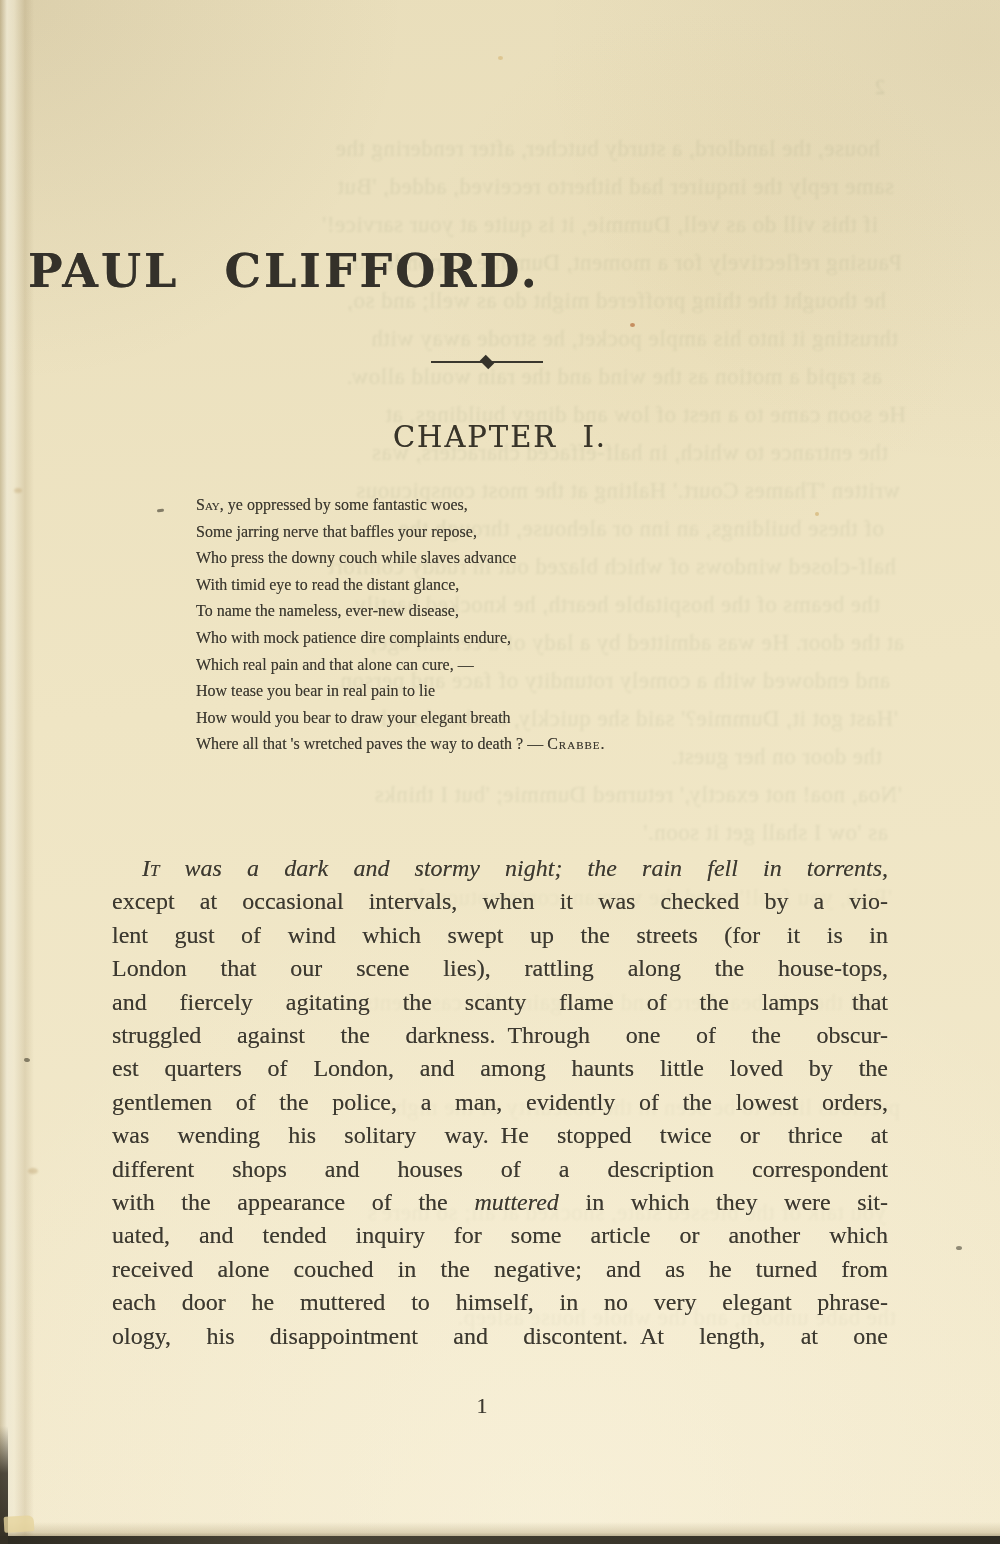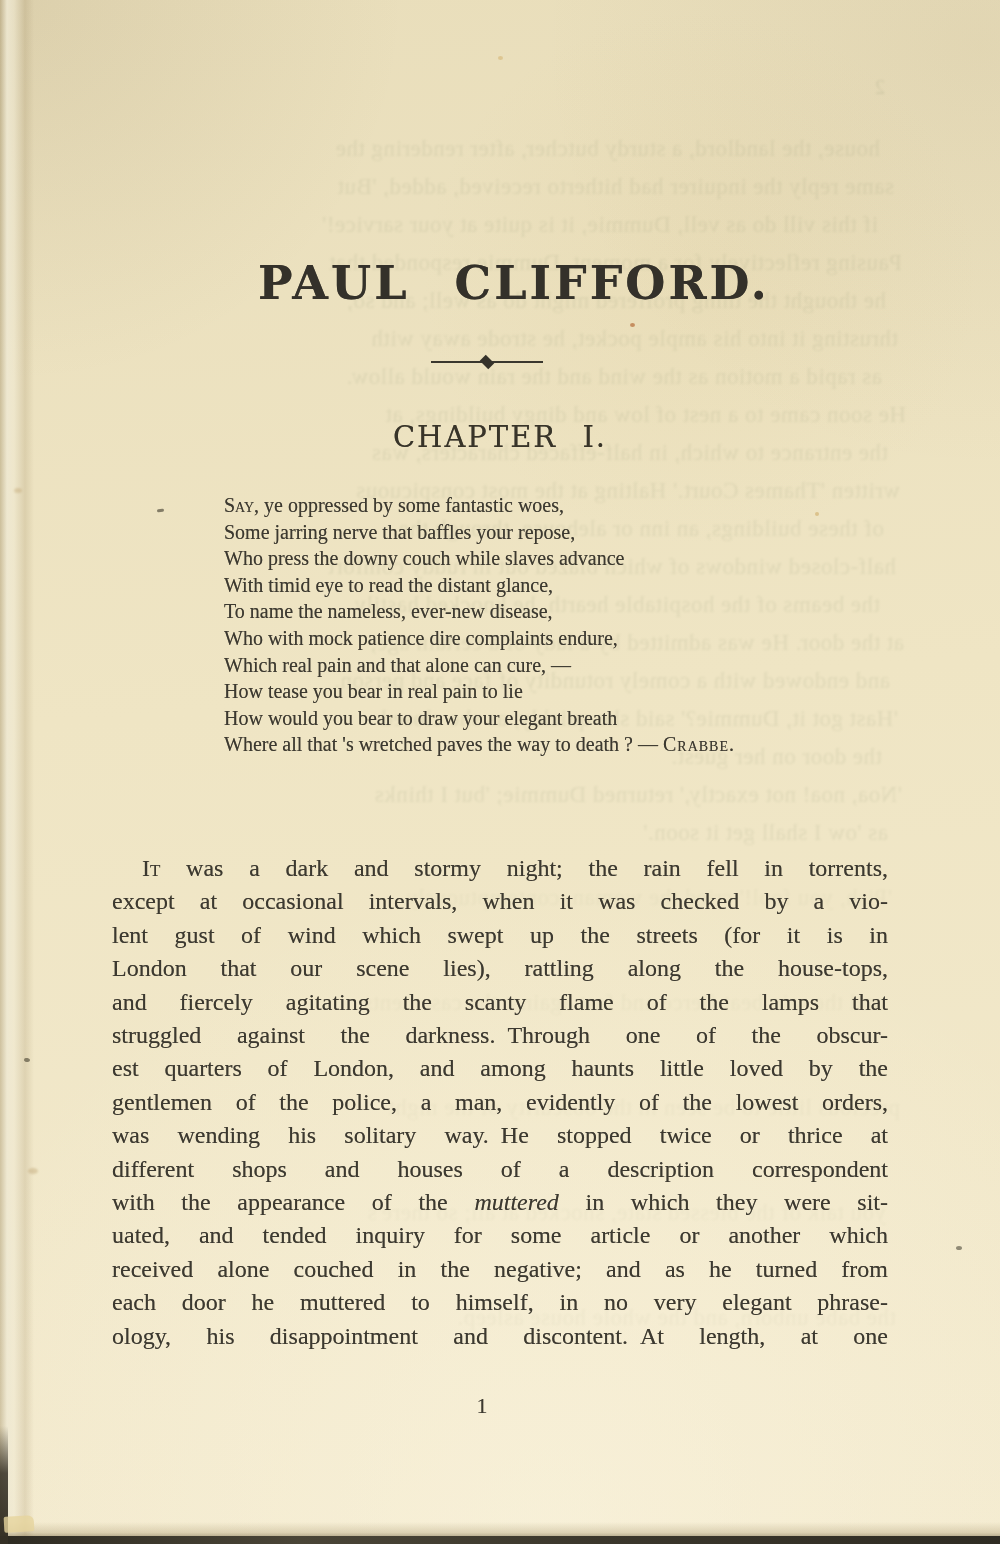--- a/index.html
+++ b/index.html
@@ -57,46 +57,45 @@
     position:absolute;width:760px;
     transform:scaleX(-1);
     filter:blur(1.3px);
     font-size:23px;letter-spacing:.5px;white-space:nowrap;
     color:#76815f;opacity:.12;
   }
   .ghost.f{opacity:.055;}
   .g-pageno{width:40px;filter:blur(1px);font-size:20px;opacity:.17;}
   
   .title{
-    position:absolute;top:246px;left:0;right:0;margin:12px;
-    text-align:center;
+    position:absolute;top:246px;left:0;right:0;margin:0;
     font-family:"DejaVu Serif","Liberation Serif",serif;
     font-size:46px;font-weight:600;line-height:1.1;
     letter-spacing:3px;word-spacing:26px;color:#34312a;
     text-shadow:0 0 .6px rgba(48,44,36,.7);
     padding-left:28px;
   }
   .divider{position:absolute;top:356px;left:431px;width:112px;height:12px;display:flex;align-items:center;}
   .rule{flex:1;height:2.5px;background:#3a372e;}
   .diamond{width:10px;height:10px;background:#35322a;transform:rotate(45deg) scale(1.2,.85);margin:0 -1px;}
   .chapter{
     position:absolute;top:422px;left:0;right:0;margin:0;
     text-align:center;
     font-family:"DejaVu Serif","Liberation Serif",serif;
     font-size:29px;font-weight:500;line-height:1.1;
     letter-spacing:2px;word-spacing:14px;color:#383429;
     text-shadow:0 0 .5px rgba(48,44,36,.6);
   }
-  .poem{position:absolute;top:492px;left:224px;width:676px;font-size:20px;line-height:26.6px;}
+  .poem{position:absolute;top:492px;left:196px;width:676px;font-size:16px;line-height:26.6px;}
   .pline{white-space:nowrap;text-shadow:0 0 .4px rgba(55,50,40,.55);}
   .sc{font-variant:small-caps;}
   .attr{font-variant:small-caps;letter-spacing:1px;margin-top:32px;}
   .body-text{position:absolute;top:852px;left:112px;width:776px;font-size:24px;line-height:33.4px;}
   .bline{text-align:justify;text-align-last:justify;text-shadow:0 0 .4px rgba(55,50,40,.55);}
-  .bline.indent{text-indent:30px;}
+  .bline.indent{text-indent:30px;font-style:italic;}
   .bline em{font-style:italic;}
   .pageno{
     position:absolute;top:1393px;left:0;right:36px;
     text-align:center;font-size:22px;color:#3c3930;
     text-shadow:0 0 .4px rgba(55,50,40,.55);
   }
 </style>
 </head>
 <body>
 

